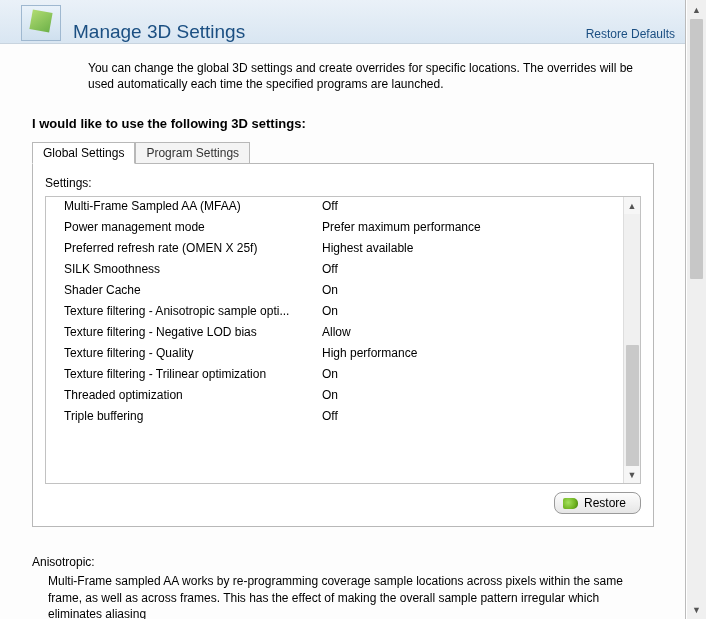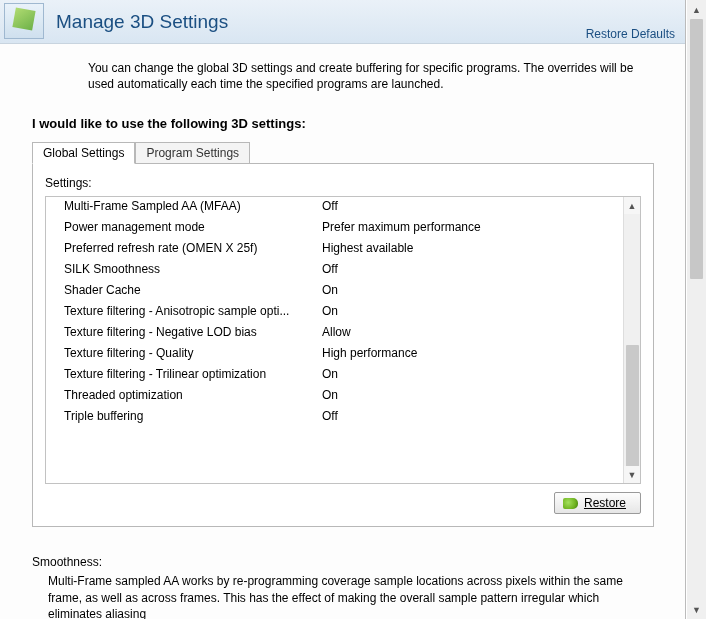--- a/index.html
+++ b/index.html
@@ -20,22 +20,22 @@
     width: 686px; height: 619px;
     background: #fdfdfd;
     border-right: 1px solid #bbb;
   }
   .header {
     position: relative;
     height: 44px;
     background: linear-gradient(to bottom, #eaf1f8 0%, #d9e6f2 100%);
     border-bottom: 1px solid #c8d4df;
     display: flex;
-    align-items: center;
-    padding-left: 4px;
+    align-items: flex-end;
+    padding-left: 21px;
   }
   .header-icon {
     width: 42px; height: 38px;
     margin-right: 10px;
     position: relative;
   }
   .header-icon .frame {
     position:absolute; left:0; top:0; width:40px; height:36px;
     border:1px solid #9fb8d0;
     background: linear-gradient(to bottom,#e9f2fa,#cfe0ee);
@@ -169,23 +169,22 @@
   .restore-row {
     display:flex; justify-content:flex-end;
     margin-top:8px;
   }
   .restore-btn {
     display:flex; align-items:center; gap:6px;
     border:1px solid #9a9a9a;
     background: linear-gradient(to bottom,#fdfdfd,#e6e6e6);
     padding: 3px 14px 3px 8px;
     font-size:12px;
-    border-radius:2px;
+    border-radius:8px;
     cursor:pointer;
-    text-decoration:underline;
   }
   .nvlogo {
     width:15px; height:11px;
     background: radial-gradient(circle at 35% 40%, #a3e05c 0%, #6fb320 60%, #3f7a0e 100%);
     border-radius:2px 5px 5px 2px;
   }
   .description {
     margin: 28px 10px 0 10px;
   }
   .desc-label { margin-bottom:4px; }
@@ -213,21 +212,21 @@
   <div class="header">
     <div class="header-icon">
       <div class="frame"></div>
       <div class="cube"></div>
     </div>
     <div class="header-title">Manage 3D Settings</div>
     <div class="restore-defaults">Restore Defaults</div>
   </div>
 
   <div class="main">
-    <div class="intro">You can change the global 3D settings and create buffering for specific programs. The overrides will be used automatically each time the specified programs are launched.</div>
+    <div class="intro">You can change the global 3D settings and create overrides for specific locations. The overrides will be used automatically each time the specified programs are launched.</div>
 
     <div class="section-heading">I would like to use the following 3D settings:</div>
 
     <div class="tabs-wrap">
       <div class="tabs-bar">
         <div class="tab active">Global Settings</div>
         <div class="tab">Program Settings</div>
       </div>
 
       <div class="panel">
@@ -292,21 +291,21 @@
         <div class="restore-row">
           <div class="restore-btn">
             <span class="nvlogo"></span>
             <span>Restore</span>
           </div>
         </div>
       </div>
     </div>
 
     <div class="description">
-      <div class="desc-label">Smoothness:</div>
+      <div class="desc-label">Anisotropic:</div>
       <div class="desc-text">Multi-Frame sampled AA works by re-programming coverage sample locations across pixels within the same frame, as well as across frames. This has the effect of making the overall sample pattern irregular which eliminates aliasing</div>
     </div>
   </div>
 </div>
 
 <div class="outer-scrollbar">
   <div class="sb-btn">▲</div>
   <div class="sb-thumb"></div>
   <div class="sb-btn bottom" style="position:absolute;bottom:0;">▼</div>
 </div>

